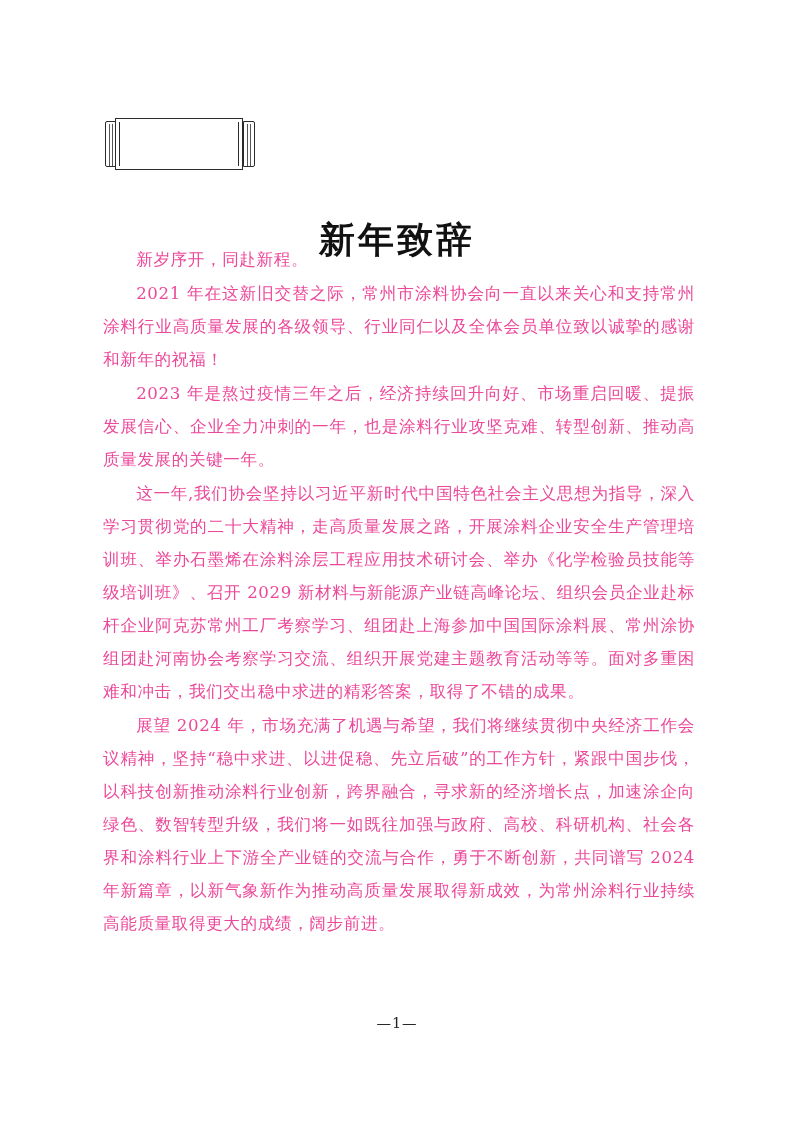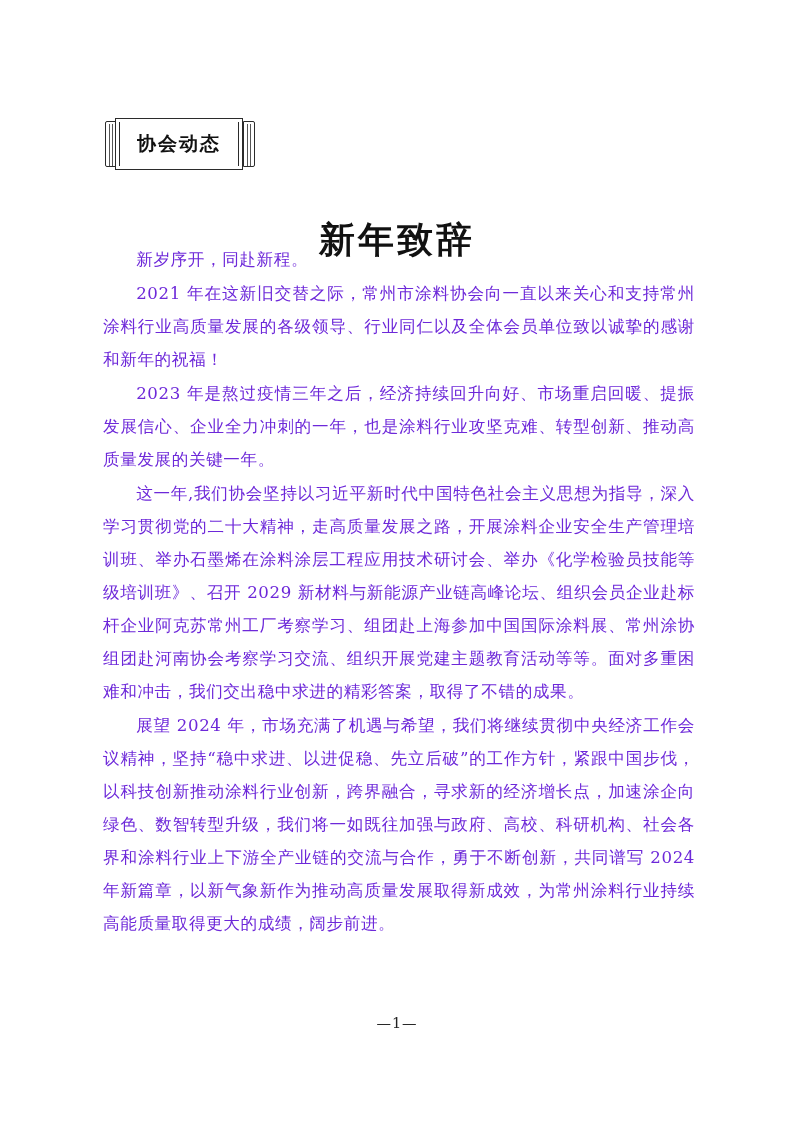--- a/index.html
+++ b/index.html
@@ -112,21 +112,21 @@
   }
   .body-block p {
     margin: 0 0 1px 0;
     font-size: 16.6px;
     line-height: 33px;
     text-align: justify;
     text-justify: inter-ideograph;
     text-indent: 2em;
     letter-spacing: 0.6px;
     font-family: "DejaVu Serif", serif;
-    color: #6d28d9;
+    color: #ec4899;
   }
 
   
   .page-number {
     position: absolute;
     left: 0;
     top: 1015px;
     width: 794px;
     text-align: center;
     font-size: 14.5px;
@@ -144,21 +144,20 @@
     <div class="banner-ear left">
       <div class="l1"></div>
         <div class="l2"></div>
     </div>
     <div class="banner-ear right">
       <div class="l1"></div>
         <div class="l2"></div>
     </div>
     <div class="banner-body"></div>
     <div class="banner-inner"></div>
-    <div class="banner-text">协会动态</div>
   </div>
 
   <h1 class="article-title">新年致辞</h1>
 
   <div class="body-block">
     <p>新岁序开，同赴新程。</p>
     <p>2021 年在这新旧交替之际，常州市涂料协会向一直以来关心和支持常州涂料行业高质量发展的各级领导、行业同仁以及全体会员单位致以诚挚的感谢和新年的祝福！</p>
     <p>2023 年是熬过疫情三年之后，经济持续回升向好、市场重启回暖、提振发展信心、企业全力冲刺的一年，也是涂料行业攻坚克难、转型创新、推动高质量发展的关键一年。</p>
     <p>这一年,我们协会坚持以习近平新时代中国特色社会主义思想为指导，深入学习贯彻党的二十大精神，走高质量发展之路，开展涂料企业安全生产管理培训班、举办石墨烯在涂料涂层工程应用技术研讨会、举办《化学检验员技能等级培训班》、召开 2029 新材料与新能源产业链高峰论坛、组织会员企业赴标杆企业阿克苏常州工厂考察学习、组团赴上海参加中国国际涂料展、常州涂协组团赴河南协会考察学习交流、组织开展党建主题教育活动等等。面对多重困难和冲击，我们交出稳中求进的精彩答案，取得了不错的成果。</p>
     <p>展望 2024 年，市场充满了机遇与希望，我们将继续贯彻中央经济工作会议精神，坚持“稳中求进、以进促稳、先立后破”的工作方针，紧跟中国步伐，以科技创新推动涂料行业创新，跨界融合，寻求新的经济增长点，加速涂企向绿色、数智转型升级，我们将一如既往加强与政府、高校、科研机构、社会各界和涂料行业上下游全产业链的交流与合作，勇于不断创新，共同谱写 2024 年新篇章，以新气象新作为推动高质量发展取得新成效，为常州涂料行业持续高能质量取得更大的成绩，阔步前进。</p>

